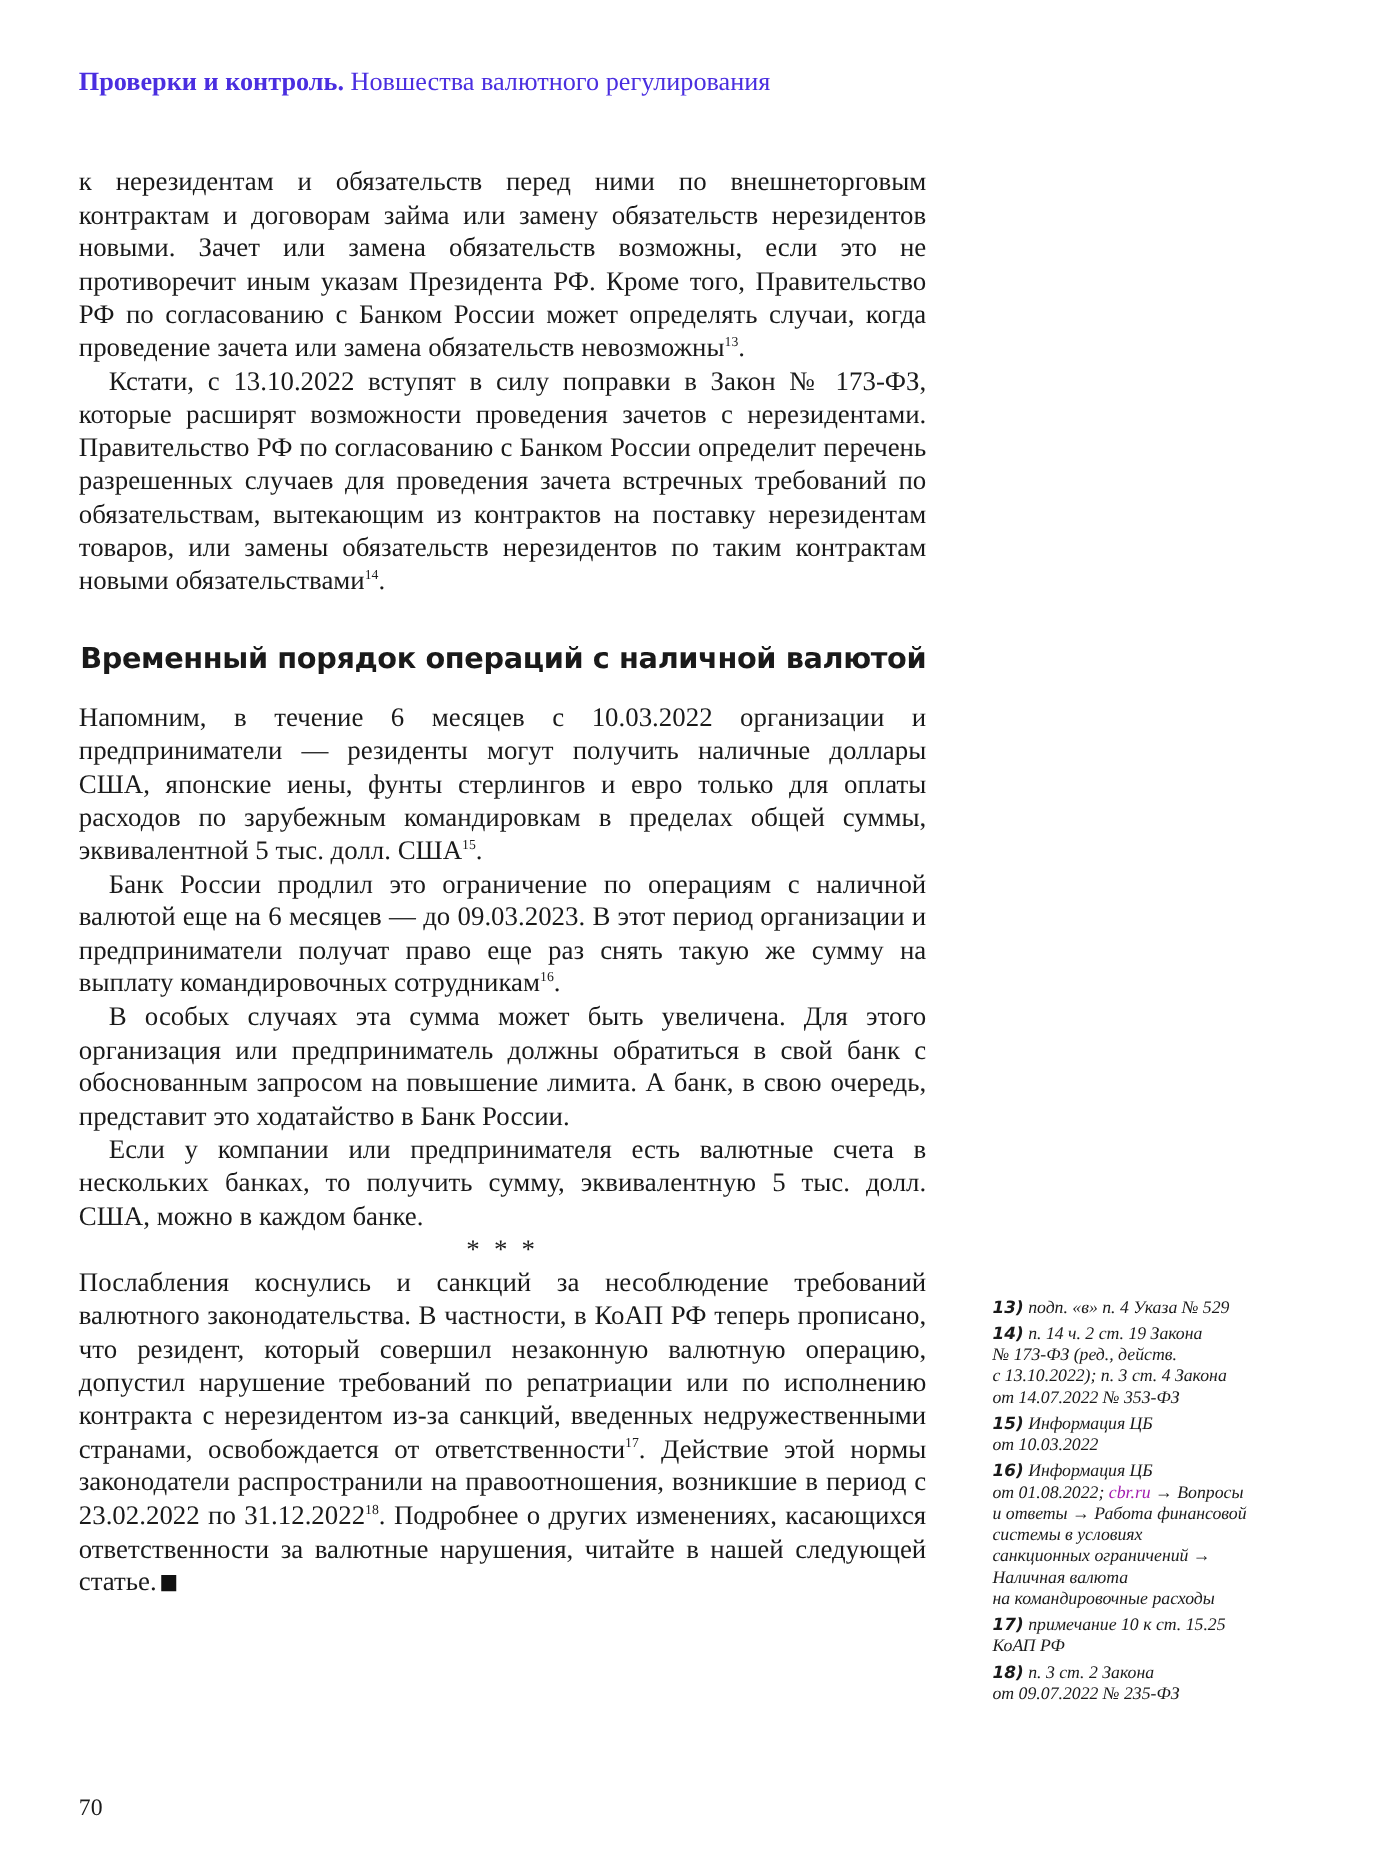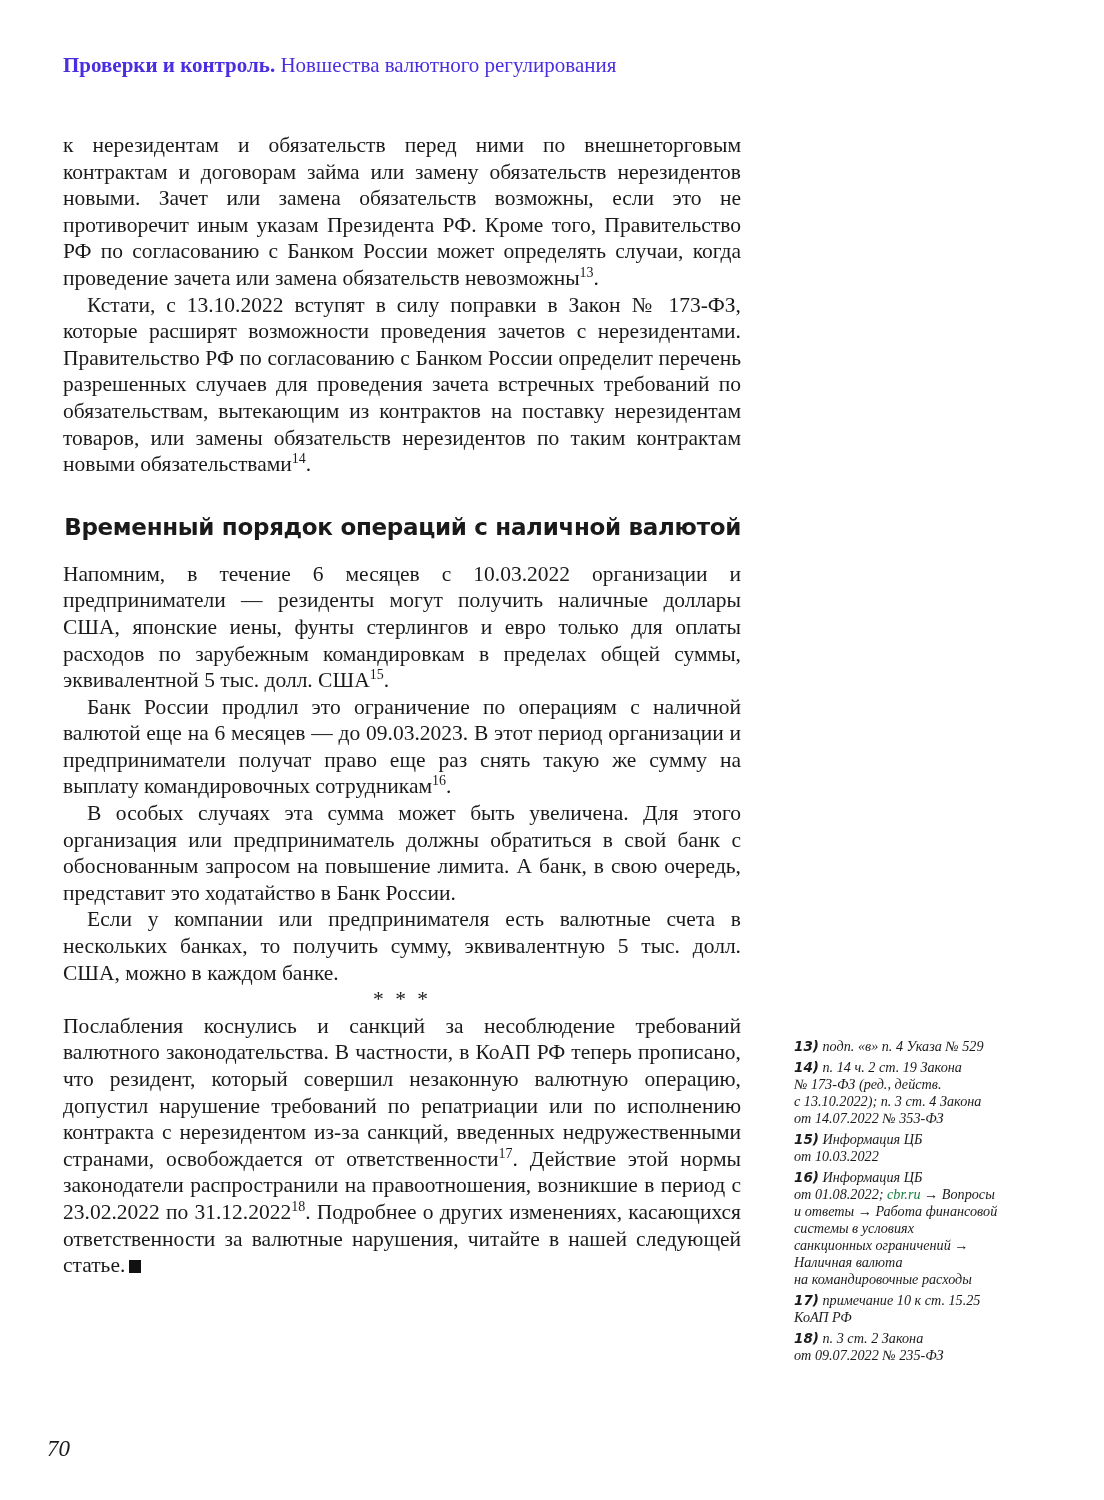--- a/index.html
+++ b/index.html
@@ -11,37 +11,37 @@
     position: absolute; left: 63px; top: 53px;
     font-size: 21px; color: #4a2ee0; white-space: nowrap; text-align: right;
   }
   .running-head .rh-bold { font-weight: bold; }
   .main-col {
     position: absolute; left: 63px; top: 132px; width: 678px;
     font-size: 21.5px; line-height: 26.6px; text-align: justify;
   }
   .main-col p { margin: 0; }
   .main-col p.indent { text-indent: 24px; }
-  sup { font-size: 14px; line-height: 0; vertical-align: super; }
+  sup { font-size: 11px; line-height: 0; vertical-align: super; }
   .section-title {
     font-family: "DejaVu Sans", "Liberation Sans", sans-serif;
     font-weight: bold; font-size: 23px; line-height: 27px;
     margin: 36px 0 20px 0; text-align: right; letter-spacing: -0.3px;
   }
   .stars { text-align: center; margin: 14px 0 0 0; padding-left: 0; letter-spacing: 3px; }
   .end-mark { display: inline-block; width: 12px; height: 13px; background: #111; vertical-align: -1px; margin-left: 4px; }
   .footnotes {
     position: absolute; left: 794px; top: 1038px; width: 230px;
     font-size: 14.2px; line-height: 17px; color: #1a1a1a; font-style: italic;
   }
   .fn { margin: 0 0 4px 0; white-space: pre-line; }
   .fn-num { font-family: "DejaVu Sans", sans-serif; font-weight: bold; font-size: 13.5px; }
-  .fn-link { color: #15803d; }
+  .fn-link { color: #a21caf; }
   .page-number {
-    position: absolute; left: 47px; top: 1436px; font-size: 23px; font-style: italic;
+    position: absolute; left: 63px; top: 1436px; font-size: 19px;
   }
 </style>
 </head>
 <body>
 
 <div class="running-head">
   <span class="rh-bold">Проверки и контроль.</span>
   <span>Новшества валютного регулирования</span>
 </div>
 

